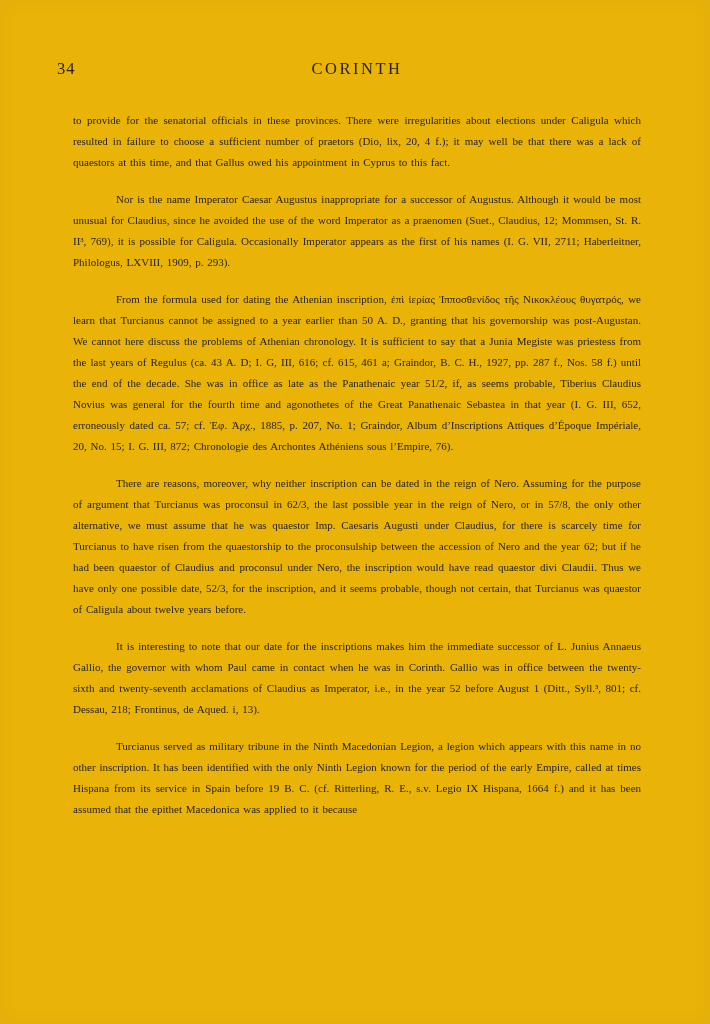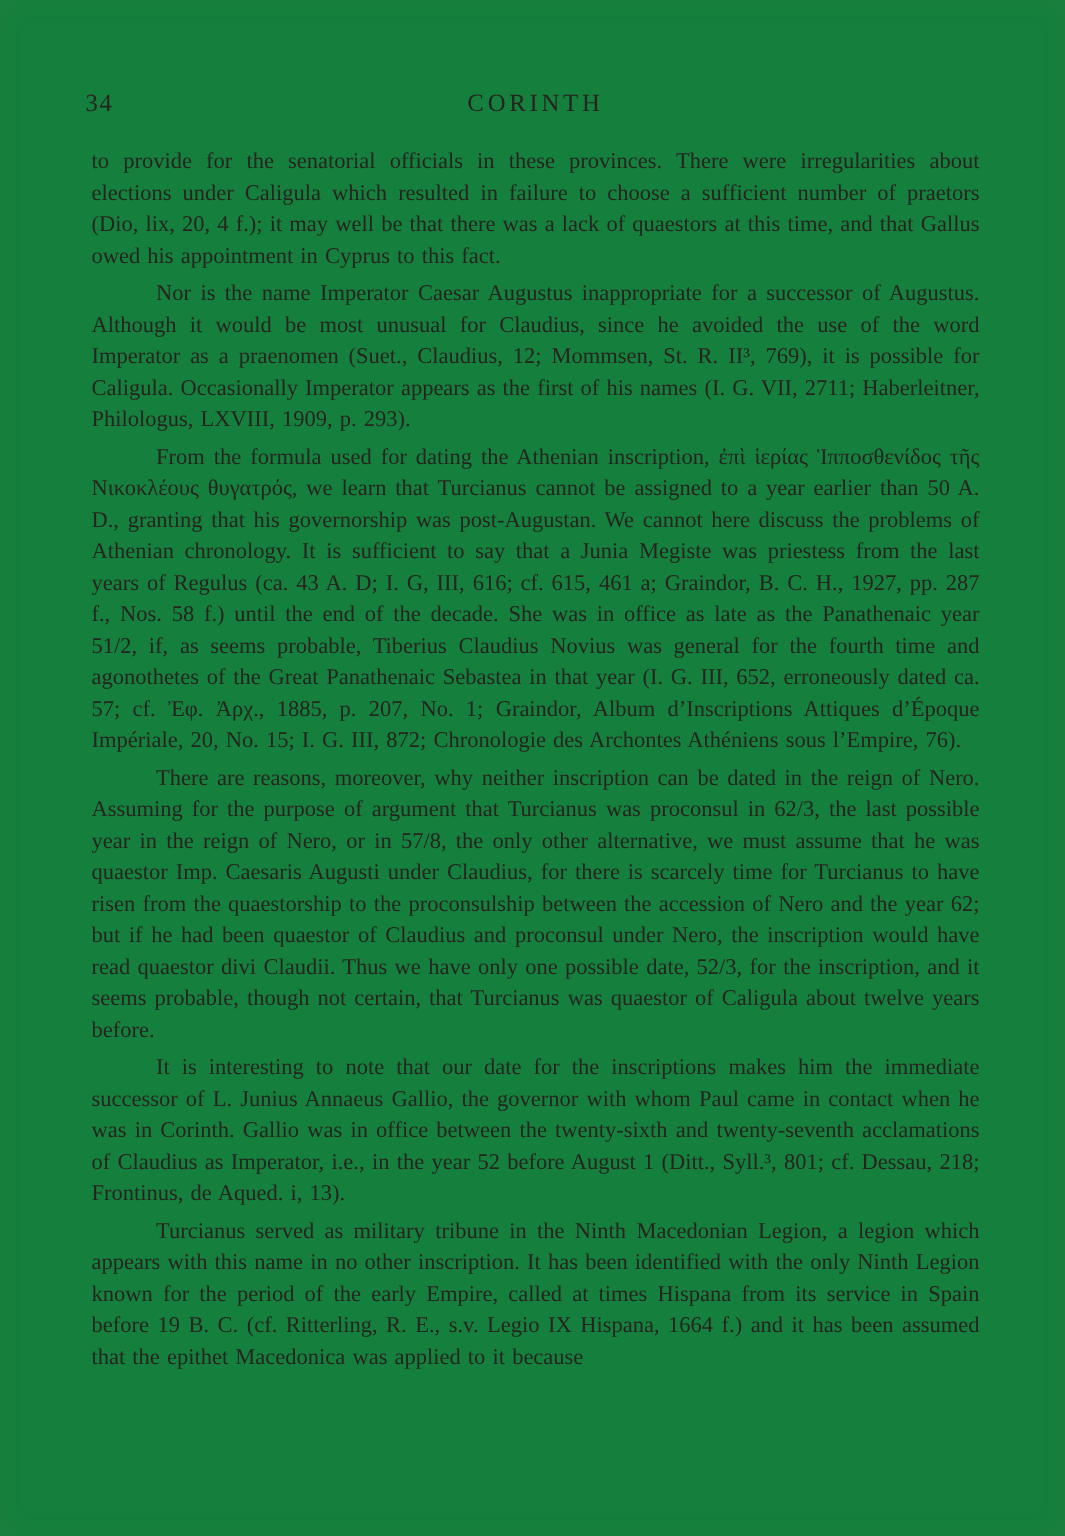--- a/index.html
+++ b/index.html
@@ -4,21 +4,21 @@
 <style>
   html, body {
     margin: 0;
     padding: 0;
     background: #f6f5f2;
   }
   .page {
     position: relative;
     width: 710px;
     height: 1024px;
-    background: #15803d;
+    background: #eab308;
     overflow: hidden;
     font-family: "Liberation Serif", "DejaVu Serif", serif;
     color: #26241f;
     box-shadow: inset 0 0 18px rgba(120,115,105,0.08);
   }
   .running-header {
     position: absolute;
     top: 59px;
     left: 57px;
     width: 600px;
@@ -40,23 +40,23 @@
     text-align: center;
     letter-spacing: 2.5px;
   }
   .text-block {
     position: absolute;
     top: 94px;
     left: 57px;
     width: 600px;
   }
   p.para {
-    margin: 4px;
+    margin: 16px;
     padding: 0;
-    font-size: 15px;
+    font-size: 11px;
     line-height: 21px;
     text-align: justify;
     word-spacing: 1px;
   }
   p.para.indent {
     text-indent: 43px;
   }
   .it {
   }
 </style>

